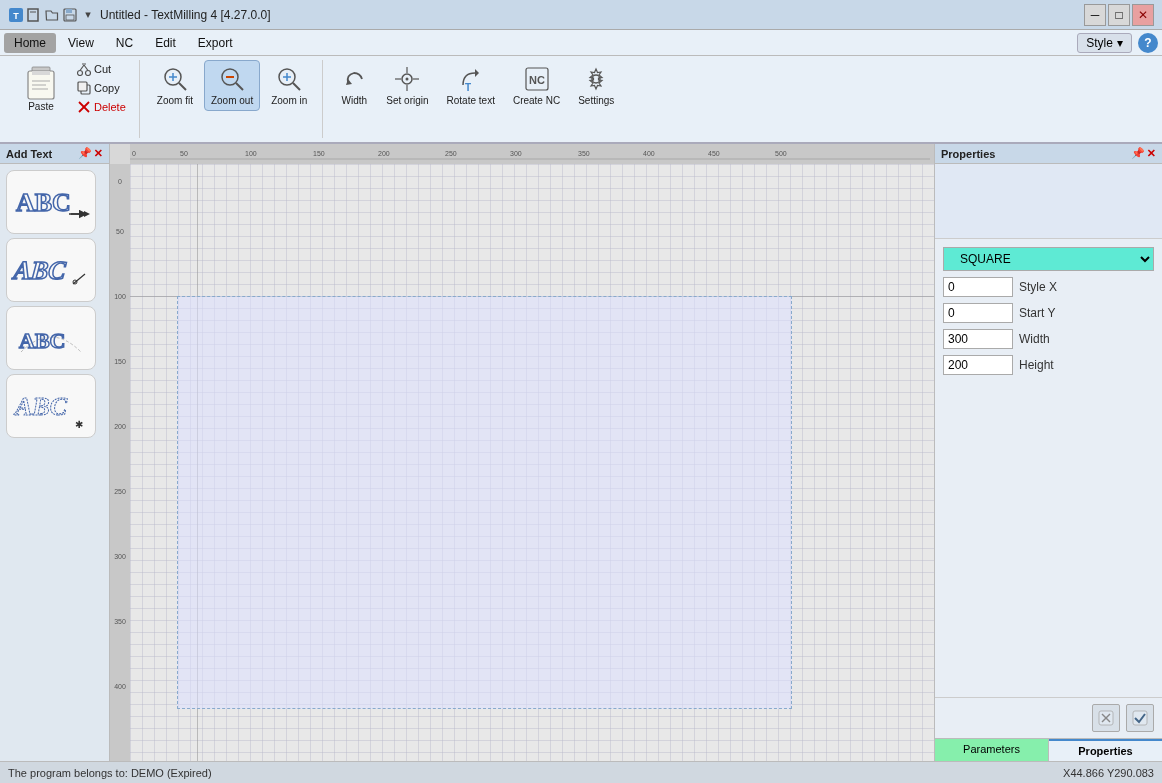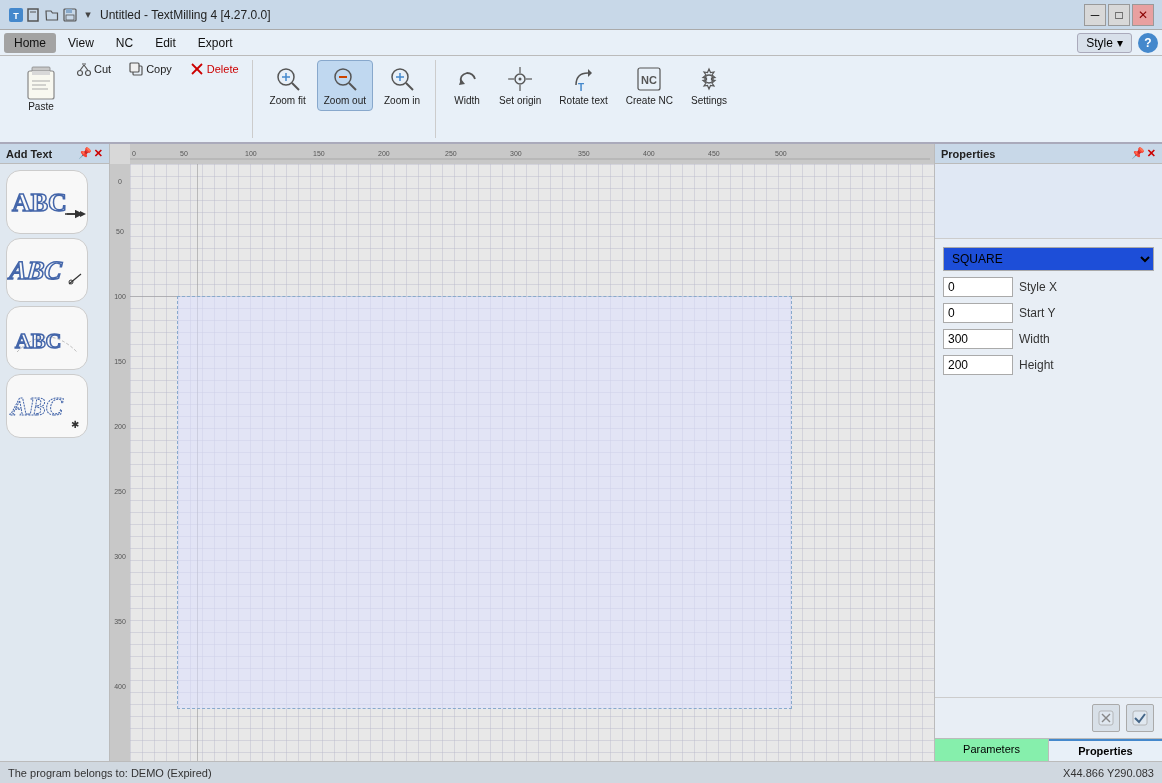--- a/index.html
+++ b/index.html
@@ -79,21 +79,21 @@
     .ribbon-btn-label { font-size: 10px; line-height: 1.1; text-align: center; }
 
     
     .ribbon-btn-large {
       display: flex; flex-direction: column; align-items: center; gap: 0;
       padding: 4px 8px; border-radius: 4px; cursor: pointer;
       font-size: 10px; color: #222; border: 1px solid transparent;
       background: transparent; text-align: center; min-width: 50px;
     }
     .ribbon-btn-large-icon { width: 36px; height: 36px; display: flex; align-items: center; justify-content: center; }
-    .clipboard-small-btns { display: flex; flex-direction: row; gap: 8px; justify-content: center; }
+    .clipboard-small-btns { display: flex; flex-direction: column; gap: 1px; justify-content: center; }
     .clipboard-small-btn {
       display: flex; align-items: center; gap: 3px; padding: 1px 4px;
       border-radius: 2px; cursor: pointer; font-size: 11px; color: #222;
       border: 1px solid transparent;
     }
 
     
     .main-content {
       display: flex;
       height: calc(783px - 30px - 26px - 88px - 22px);
@@ -118,23 +118,23 @@
       align-items: center;
       justify-content: space-between;
       border-bottom: 1px solid #bbb;
     }
     .panel-header-controls { display: flex; gap: 2px; }
     .panel-pin-btn { cursor: pointer; font-size: 11px; color: #555; }
     .panel-close-btn { cursor: pointer; font-size: 11px; color: #c00; font-weight: bold; }
 
     .font-samples { display: flex; flex-direction: column; gap: 4px; padding: 6px; }
     .font-sample {
-      width: 82px; height: 64px; background: #f8f8f8; border: 1px solid #ccc;
+      width: 90px; height: 64px; background: #f8f8f8; border: 1px solid #ccc;
       display: flex; align-items: center; justify-content: center;
-      cursor: pointer; border-radius: 14px;
+      cursor: pointer; border-radius: 8px;
     }
     .font-sample svg { width: 80px; height: 56px; }
 
     
     .canvas-area {
       flex: 1;
       background: #d8d8d8;
       position: relative;
       overflow: hidden;
     }
@@ -199,24 +199,24 @@
     }
     .properties-form {
       padding: 8px;
       display: flex;
       flex-direction: column;
       gap: 6px;
       flex: 1;
     }
     .prop-select {
       width: 100%;
-      padding: 3px 4px;
+      padding: 3px 12px;
       font-size: 12px;
       border: 1px solid #aaa;
-      background: #1d4ed8;
+      background: #5eead4;
     }
     .prop-row {
       display: flex;
       align-items: center;
       gap: 6px;
     }
     .prop-input {
       width: 70px;
       padding: 2px 4px;
       font-size: 12px;

